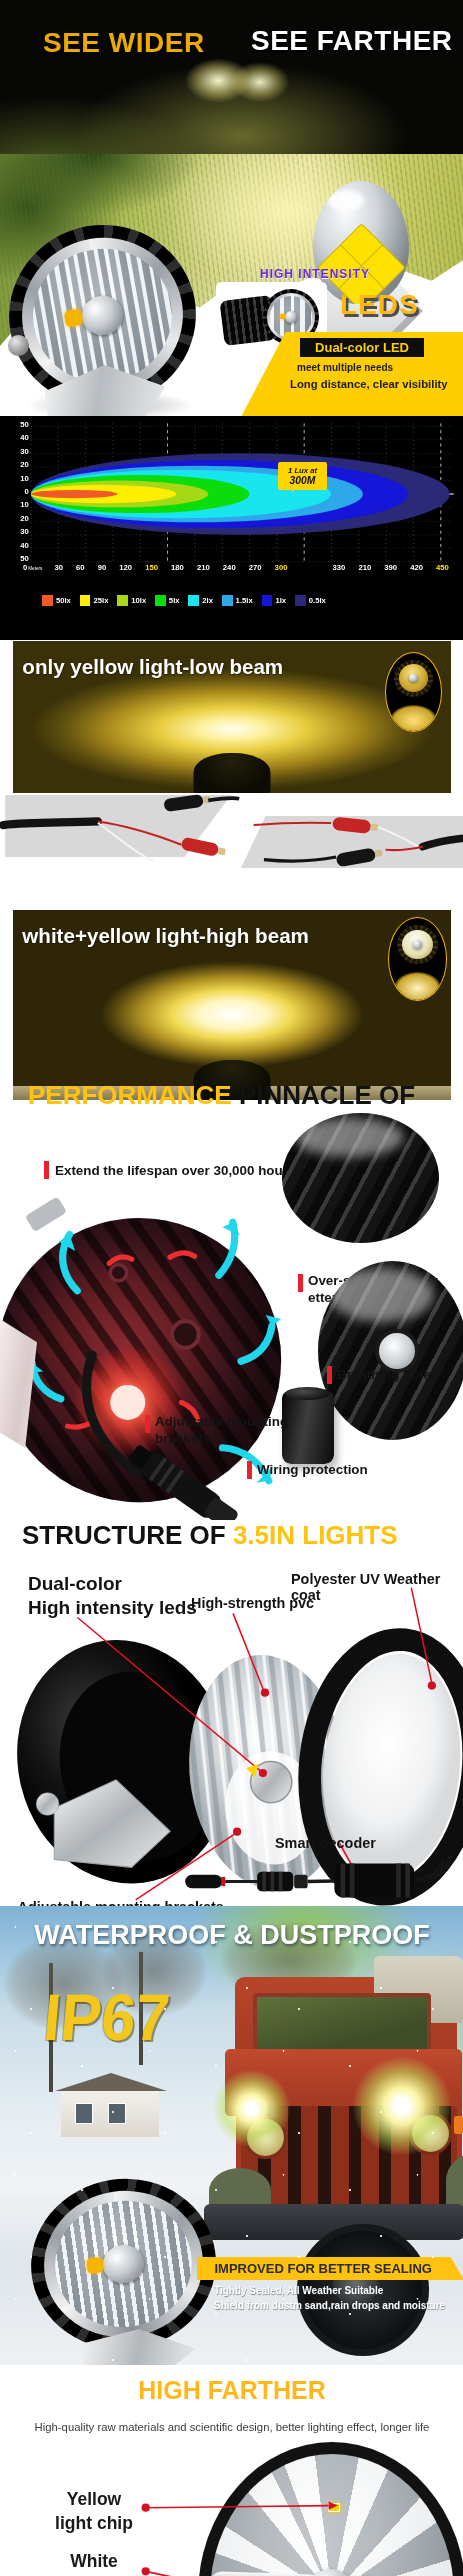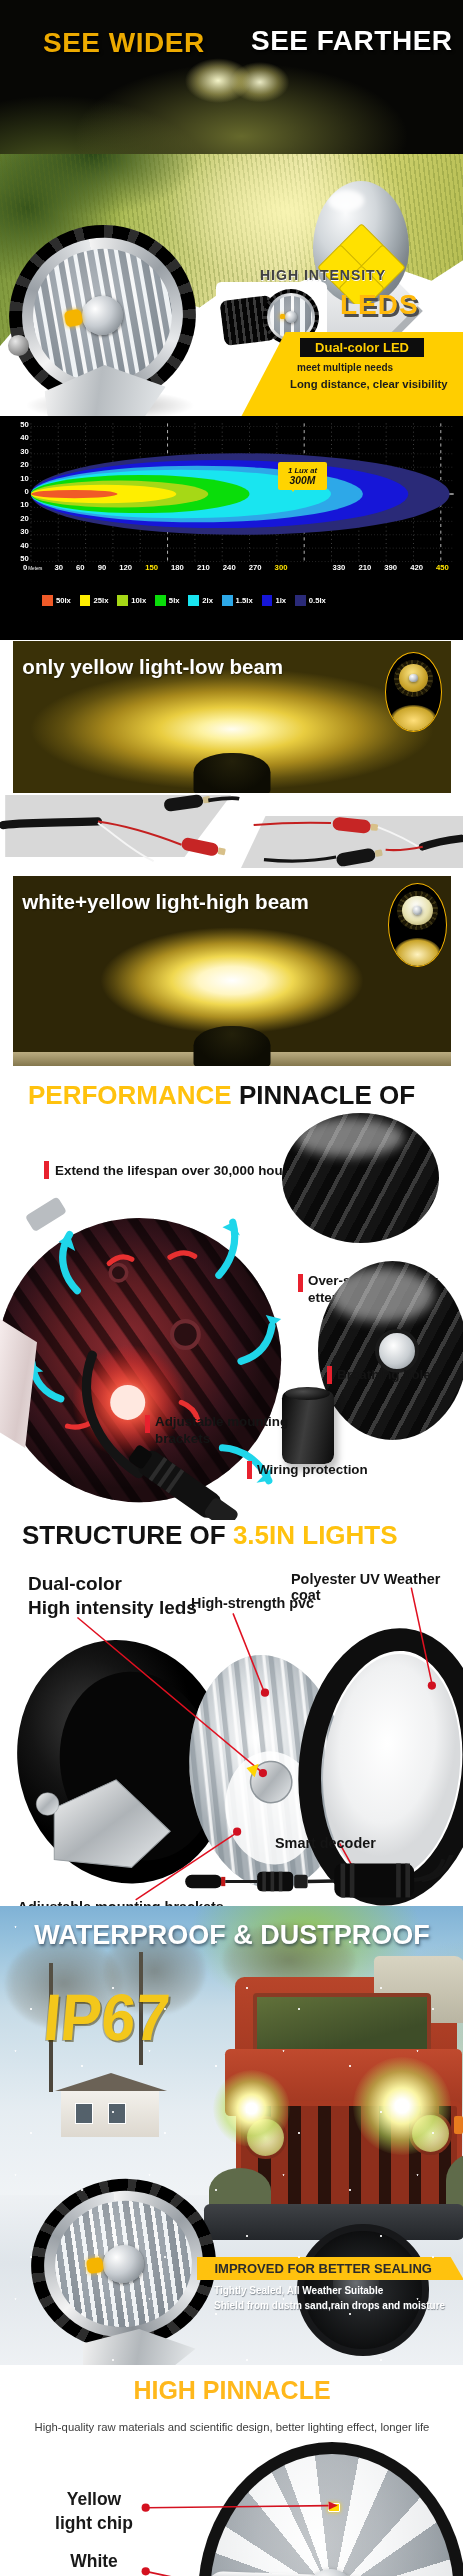--- a/index.html
+++ b/index.html
@@ -46,21 +46,21 @@
   .rlight .amber{position:absolute;left:30%;top:44%;width:9%;height:9%;border-radius:30%;background:#f5b400;box-shadow:0 0 4.1px #f5b400;}
   .biglight{left:9.3px;top:215px;width:204px;height:206px;}
   .biglight .body{position:absolute;left:0;top:10.3px;width:187px;height:181px;transform:rotate(-10deg);}
   .biglight .bracket{position:absolute;left:36px;top:150px;width:121px;height:56px;transform:rotate(-7deg);
     background:linear-gradient(105deg,#f4f4f4,#b7bcc0 45%,#e7eaec);clip-path:polygon(0 34%,52% 0,100% 52%,80% 100%,0 100%);}
   .biglight .knob{position:absolute;left:-1px;top:120px;width:20.6px;height:20.6px;border-radius:50%;background:radial-gradient(at 35% 30%,#e8e8e8,#9a9a9a 55%,#5c5c5c);}
   .smlight{left:216px;top:282px;width:111px;height:75px;background:#fff;border-radius:5.2px;}
   .smlight .tube{position:absolute;left:6.2px;top:15.5px;width:52px;height:45px;border-radius:7.2px;transform:rotate(-7deg);
     background:repeating-linear-gradient(90deg,#060606 0 4.6px,#3a3a3a 4.6px 7.2px);}
   .smlight .face2{position:absolute;left:47px;top:7.2px;width:56px;height:56px;}
-  .sub-gray{left:260px;top:267px;font-size:14px;font-weight:800;color:#404040;letter-spacing:1px;text-shadow:0.5px 0.5px 0 #fff,1px 1px 1px rgba(0,0,0,.25);}
+  .sub-gray{left:260px;top:267px;font-size:12px;font-weight:800;color:#6d28d9;letter-spacing:1px;text-shadow:0.5px 0.5px 0 #fff,1px 1px 1px rgba(0,0,0,.25);}
   .sub-yellow{left:340px;top:289px;font-size:28px;font-weight:800;color:#ffb90c;letter-spacing:1px;text-shadow:2.6px 3.1px 0 #4e4e4e;}
   .ypanel{left:241px;top:332px;width:223px;height:85px;background:#ffce00;clip-path:polygon(20% 0,100% 0,100% 100%,0 100%);}
   .ypanel .bar{position:absolute;left:59px;top:6.2px;width:124px;height:18.5px;background:#0d0d0d;display:flex;align-items:center;justify-content:center;
     color:#ffce00;font-size:13px;font-weight:800;}
   .ypanel .l1{position:absolute;left:56px;top:30px;font-size:10px;font-weight:700;color:#1c1c1c;}
   .ypanel .l2{position:absolute;left:49px;top:46px;font-size:11.3px;font-weight:700;color:#1c1c1c;}
   
   .chart{left:0;top:416px;width:464px;height:224px;background:#000;}
   .yticks{position:absolute;left:13.4px;top:4.1px;height:143px;width:15.5px;display:flex;flex-direction:column;justify-content:space-between;align-items:flex-end;
     color:#fff;font-size:7.7px;font-weight:700;}
@@ -70,21 +70,21 @@
   .legend .item{display:flex;align-items:center;gap:3.1px;color:#fff;font-size:7.7px;font-weight:700;}
   .legend .sw{width:10.8px;height:10.8px;display:inline-block;}
   .luxtag{position:absolute;left:278px;top:46px;width:49px;height:28px;background:#ffd400;border-radius:2.1px;
     display:flex;flex-direction:column;align-items:center;justify-content:center;color:#111;font-style:italic;font-weight:800;}
   .luxtag .t1{font-size:7.7px;} .luxtag .t2{font-size:10.3px;}
   .luxtag:after{content:"";position:absolute;left:11.3px;bottom:-6.2px;border:4.1px solid transparent;border-top:6.7px solid #ffd400;}
   
   .beam{left:13px;width:438px;overflow:hidden;}
   .beam-low{top:641px;height:152px;
     background:radial-gradient(46% 40% at 50% 58%, #fffdf0 0%, #fdf2a0 16%, #e9cd40 36%, #a8891c 62%, #60500f 84%, #3a3108 100%);}
-  .beam-high{top:876px;height:190px;
+  .beam-high{top:910px;height:190px;
     background:radial-gradient(30% 28% at 50% 55%, #ffffff 0%, #fff6c2 26%, #f0d850 46%, #ab8d20 70%, #55460e 90%, #2e2607 100%);}
   .beam .title{position:absolute;left:9.3px;top:14.4px;color:#fff;font-size:20.6px;font-weight:700;text-shadow:0.5px 1px 1.5px rgba(0,0,0,.45);}
   .oval{position:absolute;border-radius:50%;border:1.5px solid #f7b500;background:#000;overflow:hidden;}
   .oval .mini{position:absolute;left:14%;top:8%;width:72%;height:48%;}
   .oval .glowb{position:absolute;left:8%;bottom:-6%;width:84%;height:40%;border-radius:50%;background:radial-gradient(#ffdf7a,#caa52a 60%,transparent 75%);}
   .fixture{position:absolute;left:50%;transform:translateX(-50%);bottom:0;width:77px;height:40px;border-radius:48% 48% 3.1px 3.1px;
     background:radial-gradient(at 50% 20%, #23200a, #0d0c03 70%);}
   .horizon{position:absolute;left:0;bottom:0;width:100%;height:14.4px;background:linear-gradient(#cabb8e,#8d8055);opacity:.9;}
   
   .wiring{left:0;top:793px;width:464px;height:75px;}
@@ -612,21 +612,21 @@
       <div style="position:absolute;left:62px;top:155px;width:113px;height:36px;background:linear-gradient(100deg,#f2f2f2,#b2b7bb 50%,#e6e9eb);clip-path:polygon(0 40%,50% 0,100% 55%,82% 100%,0 100%);"></div>
     </div>
     <div class="banner">
         <span>IMPROVED FOR BETTER SEALING</span>
       </div>
     <div class="wpline" style="left:214px;top:379px;">Tightly Sealed, All Weather Suitable</div>
     <div class="wpline" style="left:214px;top:394px;">Shield from dustm sand,rain drops and moisture</div>
     <div class="snow"></div>
   </div>
 
-  <div class="abs q-title">HIGH PINNACLE</div>
+  <div class="abs q-title">HIGH FARTHER</div>
   <div class="abs q-sub">High-quality raw materials and scientific design, better lighting effect, longer life</div>
 
   <div class="abs lens">
     <div class="inner"></div>
     <div class="band"></div>
     <div class="cbullet"></div>
     <div class="ychip"></div>
   </div>
 
   <div class="abs chiplabel" style="left:45px;top:2487px;">

